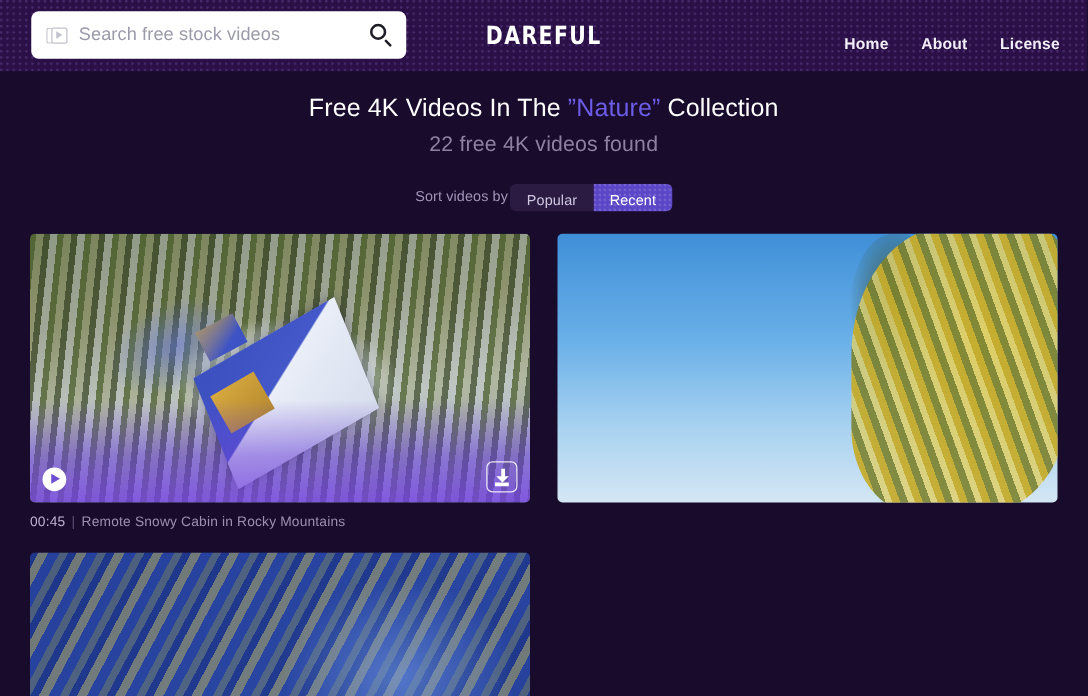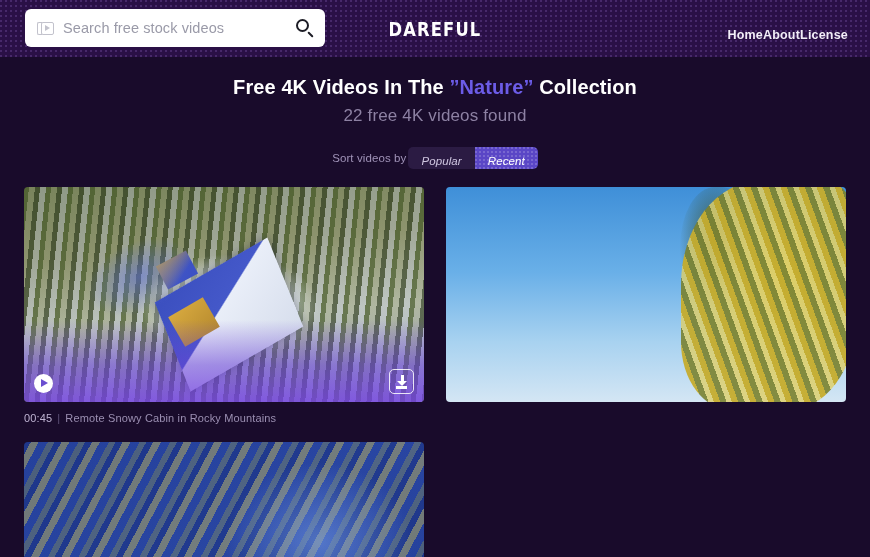--- a/index.html
+++ b/index.html
@@ -105,35 +105,36 @@
   }
   .logo-hit { position: absolute; left: 385px; top: 14px; width: 100px; height: 28px; cursor: pointer; }
 
   .nav {
     position: absolute;
     right: 22px;
     top: 0;
     height: 69px;
     display: flex;
     align-items: center;
+    gap: 26px;
   }
   .nav a {
     color: #f2eef8;
     font-size: 12.5px;
     font-weight: bold;
     text-decoration: none;
     letter-spacing: 0.2px;
     cursor: pointer;
   }
 
   
   .title-block { text-align: center; padding-top: 18px; }
   .page-title {
     font-size: 20px;
-    font-weight: bold;
+    font-weight: normal;
     color: #ffffff;
     letter-spacing: 0.1px;
     line-height: 1.25;
   }
   .page-title .accent { color: #6c5ce7; }
   .subtitle {
     margin-top: 6px;
     font-size: 17px;
     color: #8d81a3;
     letter-spacing: 0.15px;
@@ -153,21 +154,20 @@
     border-radius: 5px;
     overflow: hidden;
     height: 22px;
   }
   .toggle .opt {
     display: flex; align-items: center; justify-content: center;
     font-size: 11.5px;
     padding: 14px 13px;
     cursor: pointer;
     letter-spacing: 0.1px;
-    font-style: italic;
   }
   .toggle .opt.inactive { background: #2b1b43; color: #cfc6e0; }
   .toggle .opt.active {
     color: #ffffff;
     font-weight: normal;
     background-color: #5a46c6;
     background-image: radial-gradient(circle at 1px 1px, rgba(255,255,255,0.18) 0.9px, transparent 1.1px);
     background-size: 4px 4px;
   }
 

